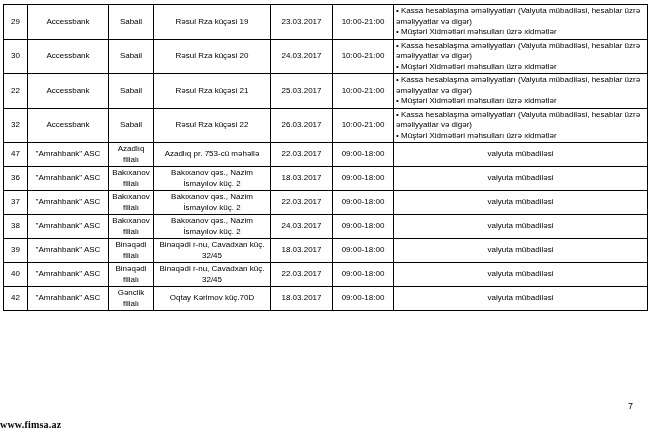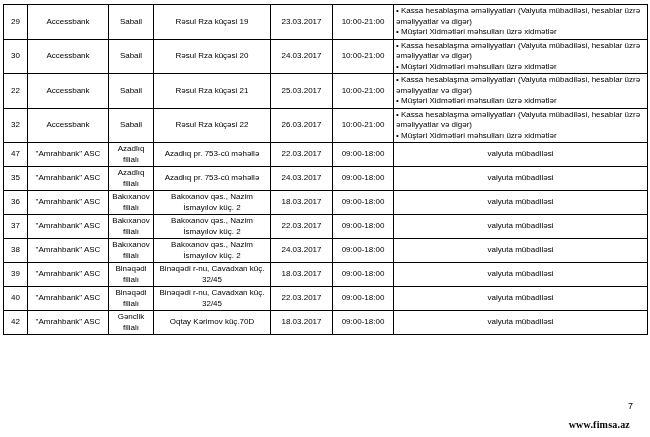--- a/index.html
+++ b/index.html
@@ -38,21 +38,21 @@
     top: 401px;
     right: 17px;
     font-size: 9px;
     line-height: 11px;
   }
   .footer-url {
     position: absolute;
     top: 419px;
     left: 0;
     width: 630px;
-    text-align: right;
+    text-align: left;
     font-family: "Liberation Serif", serif;
     font-weight: bold;
     font-size: 10px;
     letter-spacing: 0.2px;
   }
 </style>
 </head>
 <body>
 
 <div class="page">
@@ -119,29 +119,20 @@
         <tr class="row-short">
           <td>47</td>
           <td>"Amrahbank" ASC</td>
           <td>Azadlıq filialı</td>
           <td>Azadlıq pr. 753-cü məhəllə</td>
           <td>22.03.2017</td>
           <td>09:00-18:00</td>
           <td>valyuta mübadiləsi</td>
         </tr>
         <tr class="row-short">
-          <td>35</td>
-          <td>"Amrahbank" ASC</td>
-          <td>Azadlıq filialı</td>
-          <td>Azadlıq pr. 753-cü məhəllə</td>
-          <td>24.03.2017</td>
-          <td>09:00-18:00</td>
-          <td>valyuta mübadiləsi</td>
-        </tr>
-        <tr class="row-short">
           <td>36</td>
           <td>"Amrahbank" ASC</td>
           <td>Bakıxanov filialı</td>
           <td>Bakıxanov qəs., Nazim İsmayılov küç. 2</td>
           <td>18.03.2017</td>
           <td>09:00-18:00</td>
           <td>valyuta mübadiləsi</td>
         </tr>
         <tr class="row-short">
           <td>37</td>

